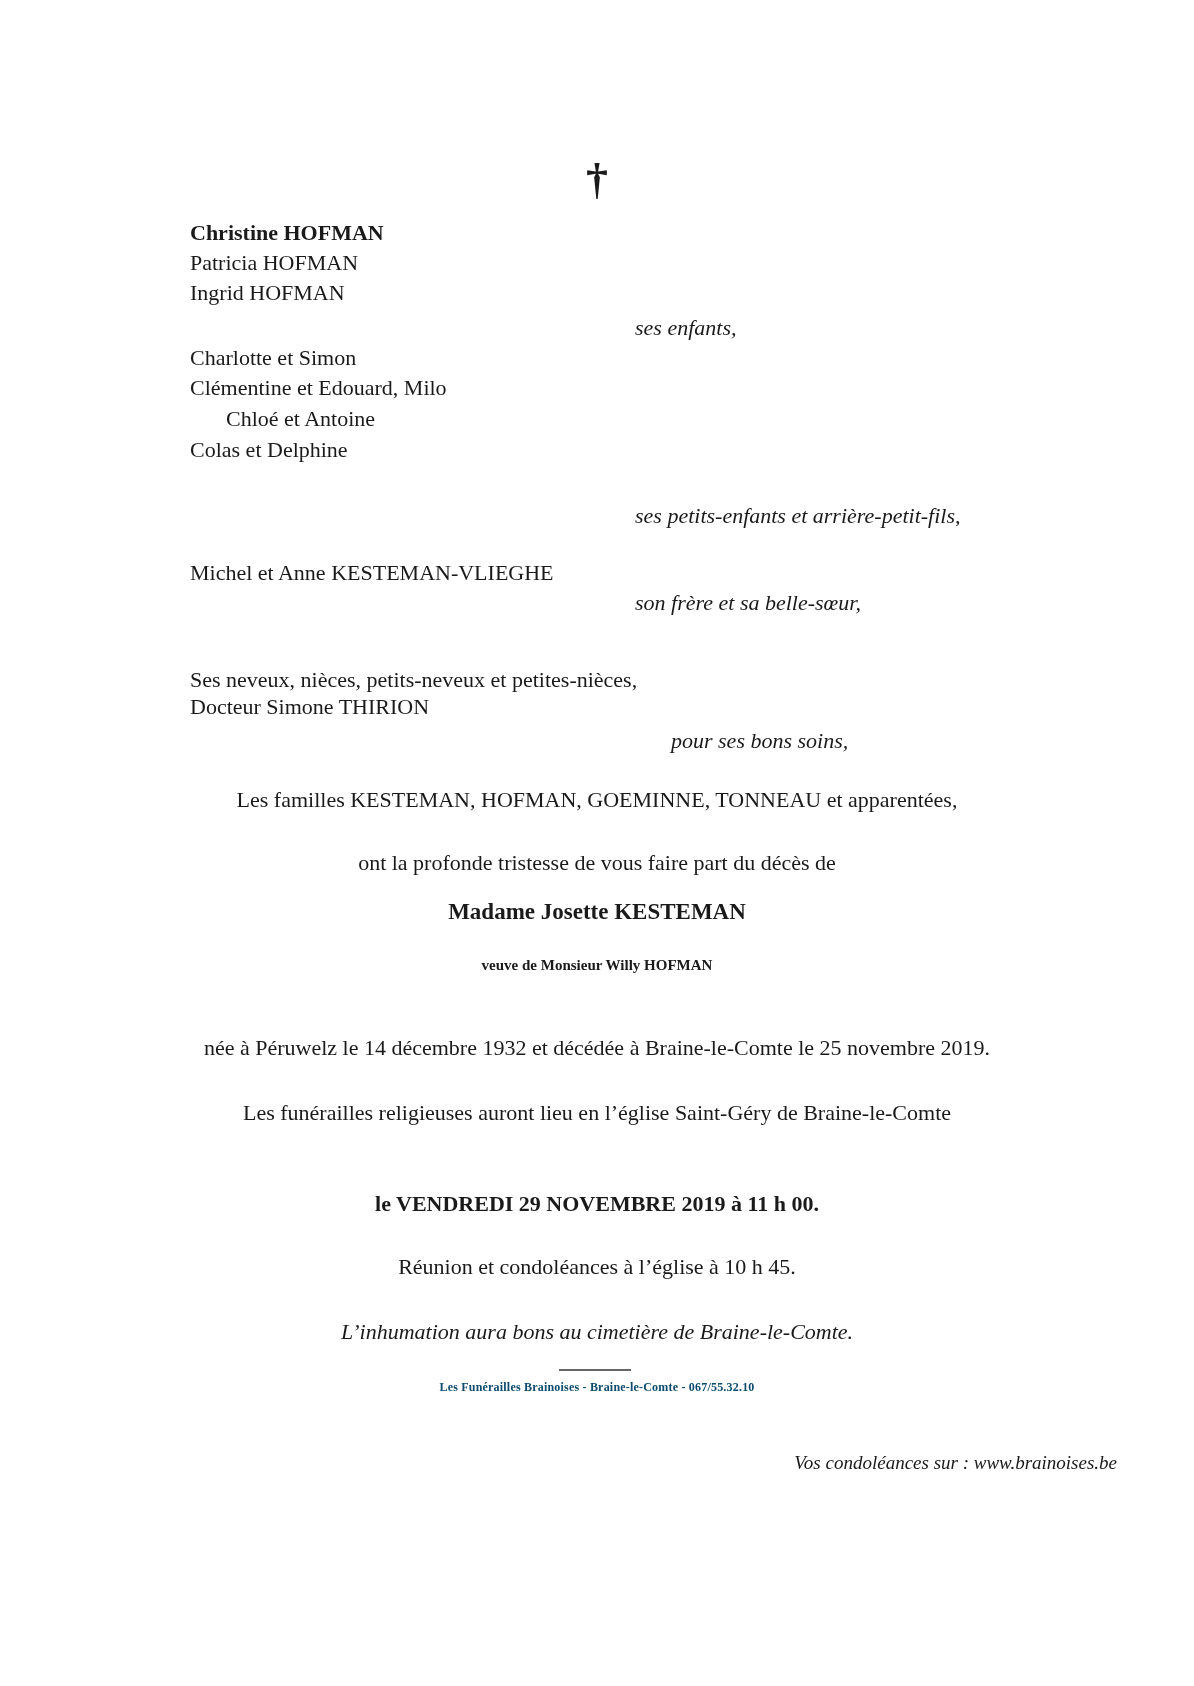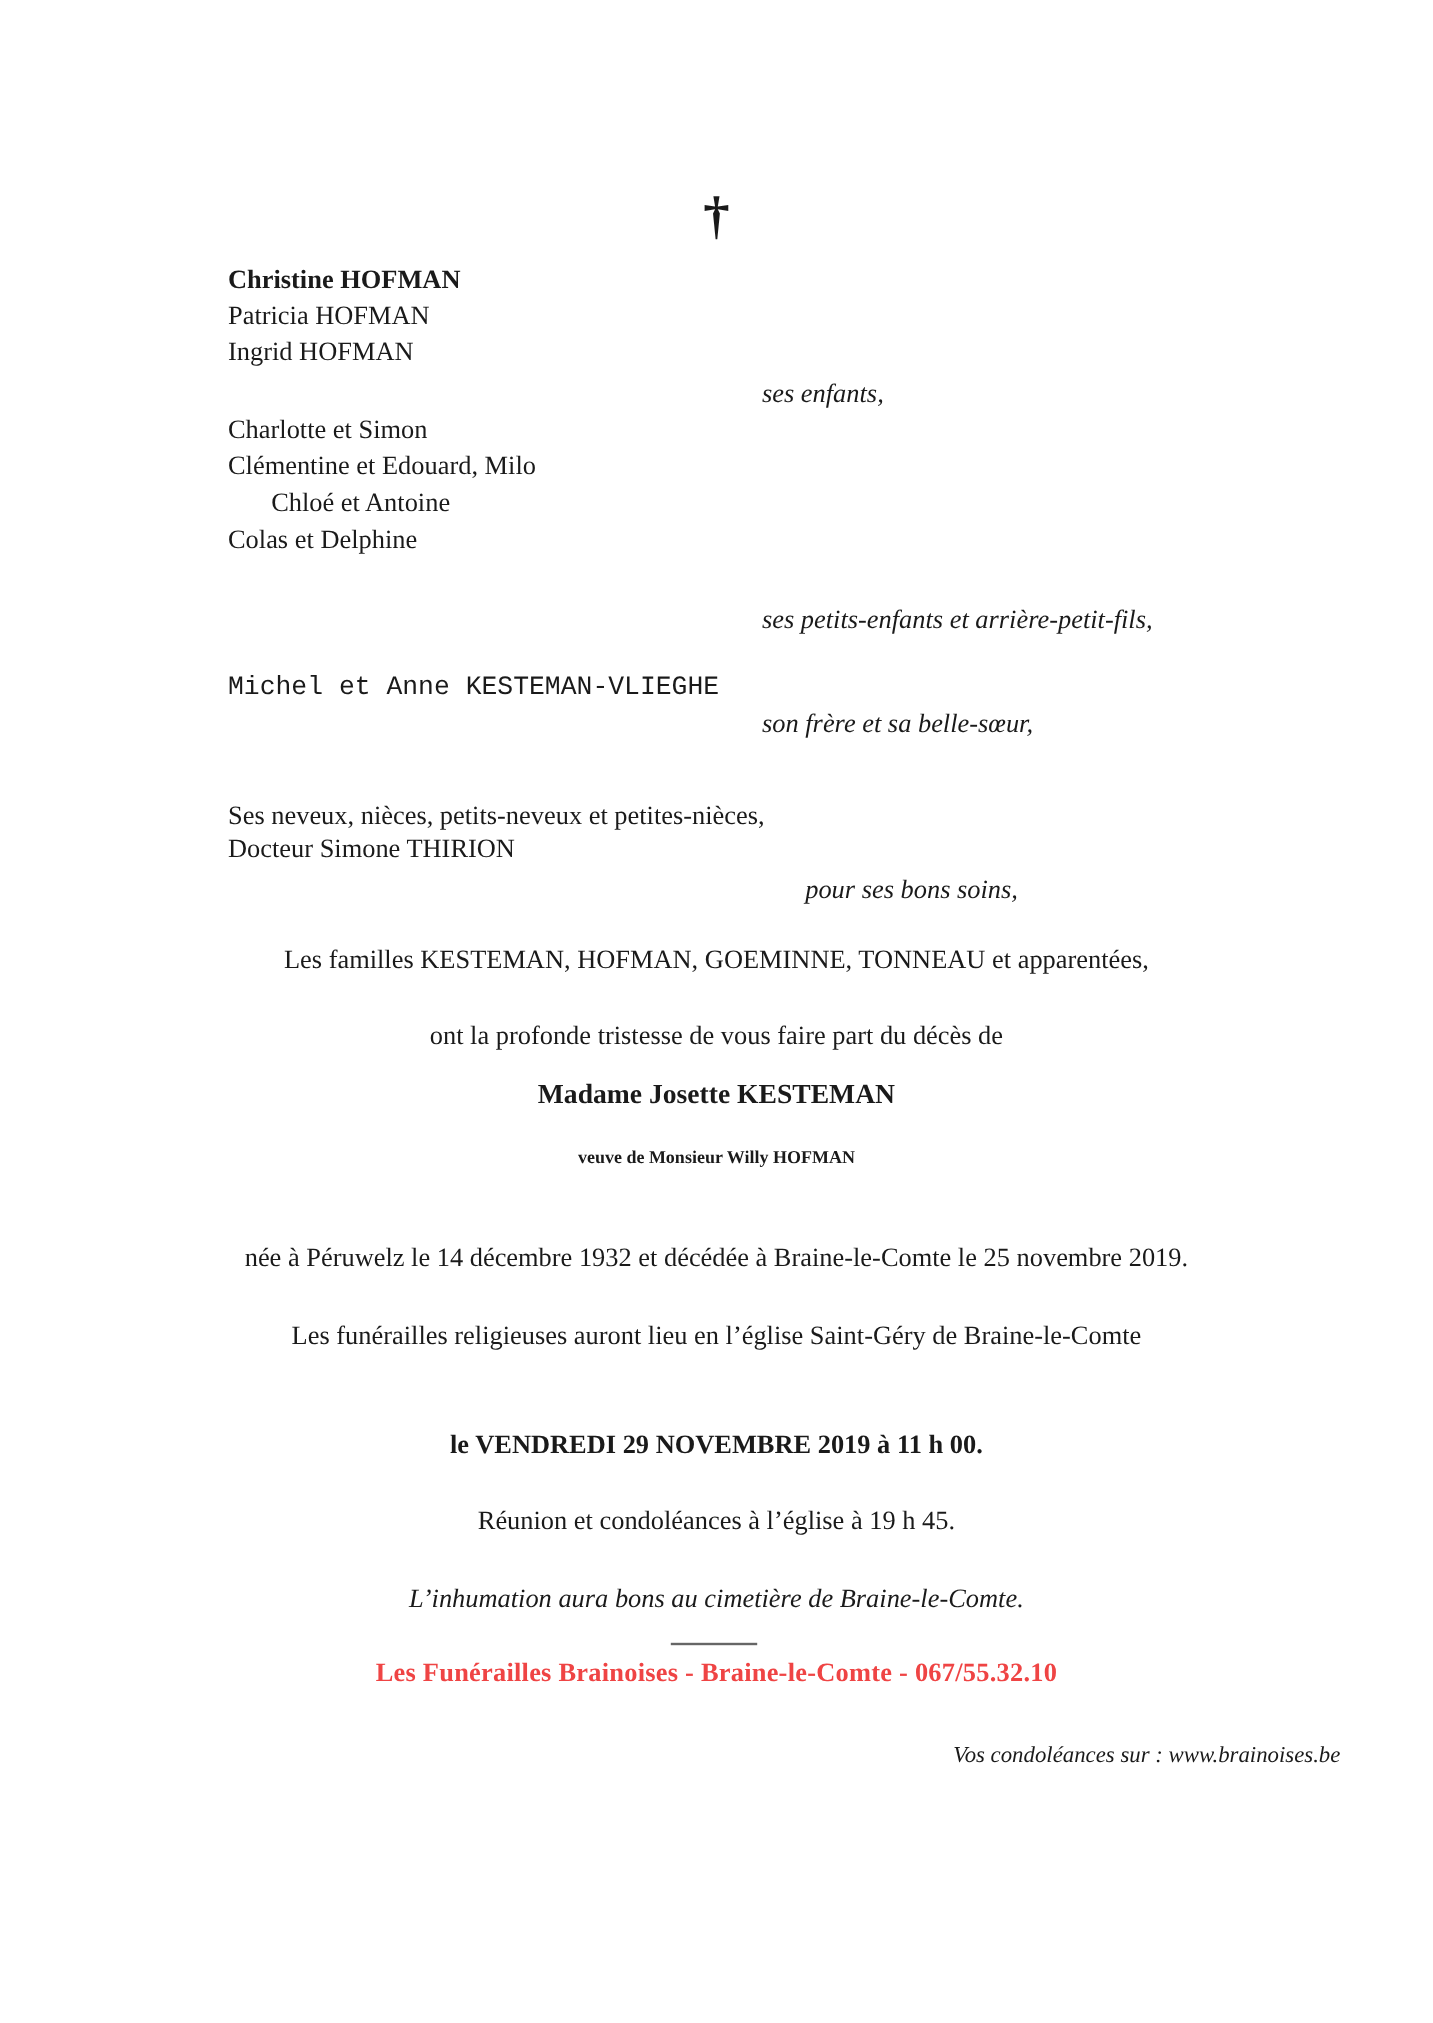--- a/index.html
+++ b/index.html
@@ -28,23 +28,23 @@
   .italic-line   { font-style: italic; }
   .footer-divider {
     position: absolute;
     top: 1369px;
     left: 559px;
     width: 72px;
     height: 0;
     border-top: 2px solid #666666;
   }
   .funeral-home {
-    font-size: 22px;
+    font-size: 12px;
     font-weight: bold;
-    color: #ef4444;
+    color: #0c4a6e;
     letter-spacing: 0.2px;
   }
   .condolences {
     position: absolute;
     top: 1451px;
     right: 77px;
     font-size: 19px;
     font-style: italic;
     white-space: nowrap;
     line-height: 1.25;
@@ -63,21 +63,21 @@
 
   <div class="line relation" style="top:314px;">ses enfants,</div>
 
   <div class="line left-col" style="top:344px;">Charlotte et Simon</div>
   <div class="line left-col" style="top:374px;">Clémentine et Edouard, Milo</div>
   <div class="line left-col" style="top:405px;margin-left:36px;">Chloé et Antoine</div>
   <div class="line left-col" style="top:436px;">Colas et Delphine</div>
 
   <div class="line relation" style="top:502px;">ses petits-enfants et arrière-petit-fils,</div>
 
-  <div class="line left-col" style="top:559px;font-family:Liberation Mono, monospace;">Michel et Anne KESTEMAN-VLIEGHE</div>
+  <div class="line left-col" style="top:559px;">Michel et Anne KESTEMAN-VLIEGHE</div>
 
   <div class="line relation" style="top:589px;">son frère et sa belle-sœur,</div>
 
   <div class="line left-col" style="top:666px;">Ses neveux, nièces, petits-neveux et petites-nièces,</div>
 
   <div class="line left-col" style="top:693px;">Docteur Simone THIRION</div>
 
   <div class="line relation" style="top:727px;margin-left:36px;">pour ses bons soins,</div>
 
   <div class="line centered" style="top:786px;">Les familles KESTEMAN, HOFMAN, GOEMINNE, TONNEAU et apparentées,</div>
@@ -87,21 +87,21 @@
   <div class="line centered deceased-name" style="top:898px;">Madame Josette KESTEMAN</div>
 
   <div class="line centered widow-line" style="top:956px;">veuve de Monsieur Willy HOFMAN</div>
 
   <div class="line centered" style="top:1034px;">née à Péruwelz le 14 décembre 1932 et décédée à Braine-le-Comte le 25 novembre 2019.</div>
 
   <div class="line centered" style="top:1099px;">Les funérailles religieuses auront lieu en l’église Saint-Géry de Braine-le-Comte</div>
 
   <div class="line centered bold-line" style="top:1190px;">le VENDREDI 29 NOVEMBRE 2019 à 11 h 00.</div>
 
-  <div class="line centered" style="top:1253px;">Réunion et condoléances à l’église à 19 h 45.</div>
+  <div class="line centered" style="top:1253px;">Réunion et condoléances à l’église à 10 h 45.</div>
 
   <div class="line centered italic-line" style="top:1318px;">L’inhumation aura bons au cimetière de Braine-le-Comte.</div>
 
   <div class="footer-divider"></div>
 
   <div class="line centered funeral-home" style="top:1380px;">Les Funérailles Brainoises - Braine-le-Comte - 067/55.32.10</div>
 
   <div class="condolences">Vos condoléances sur : www.brainoises.be</div>
 
 </div>

